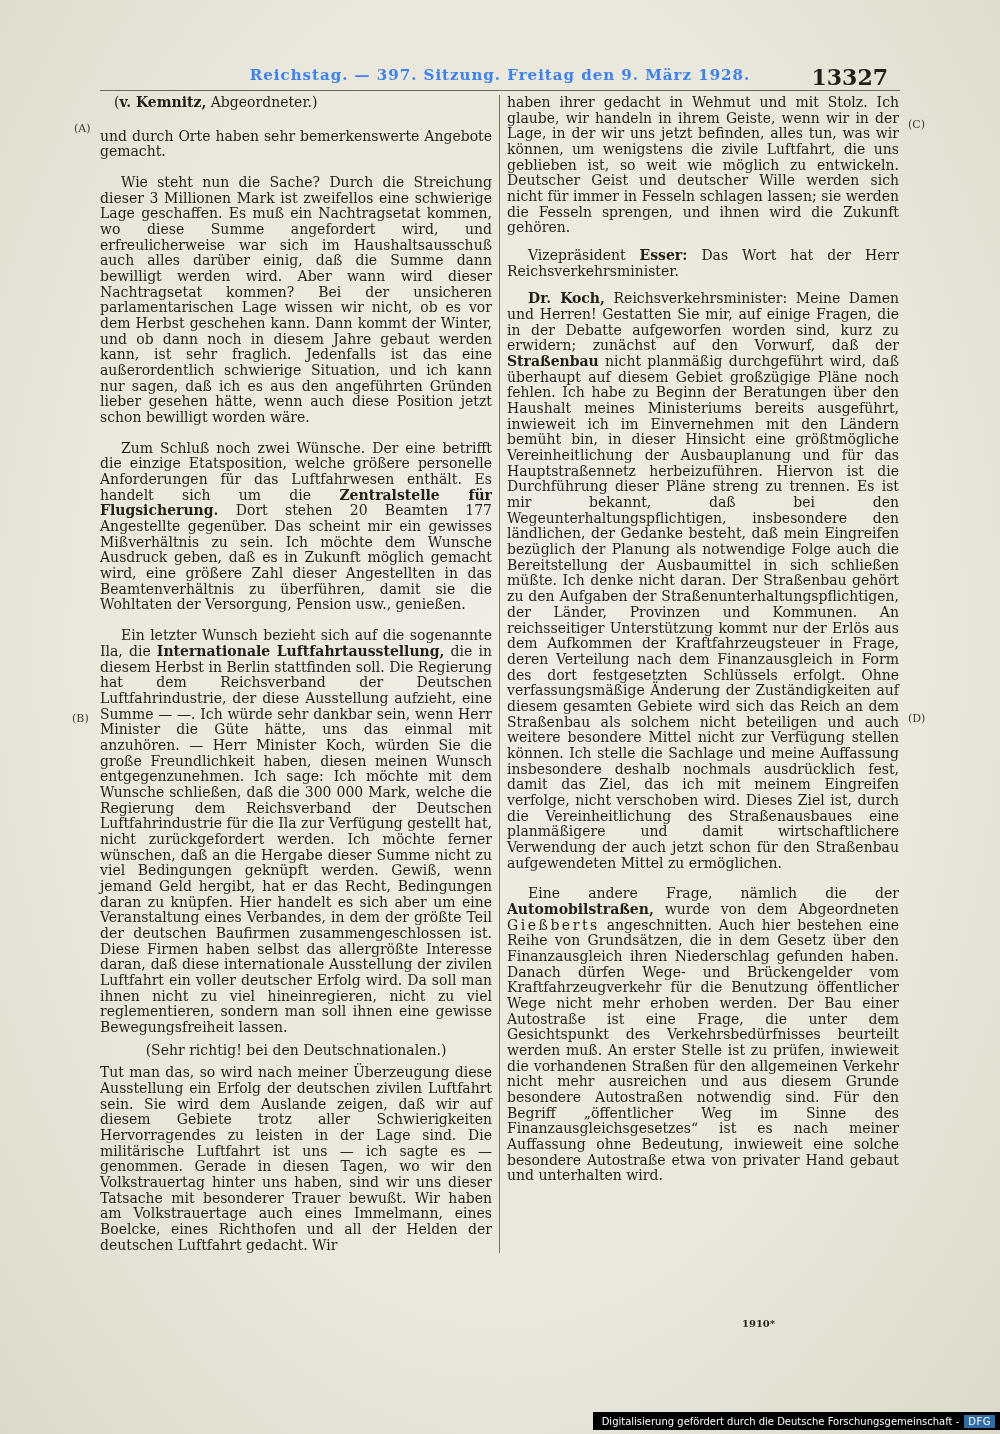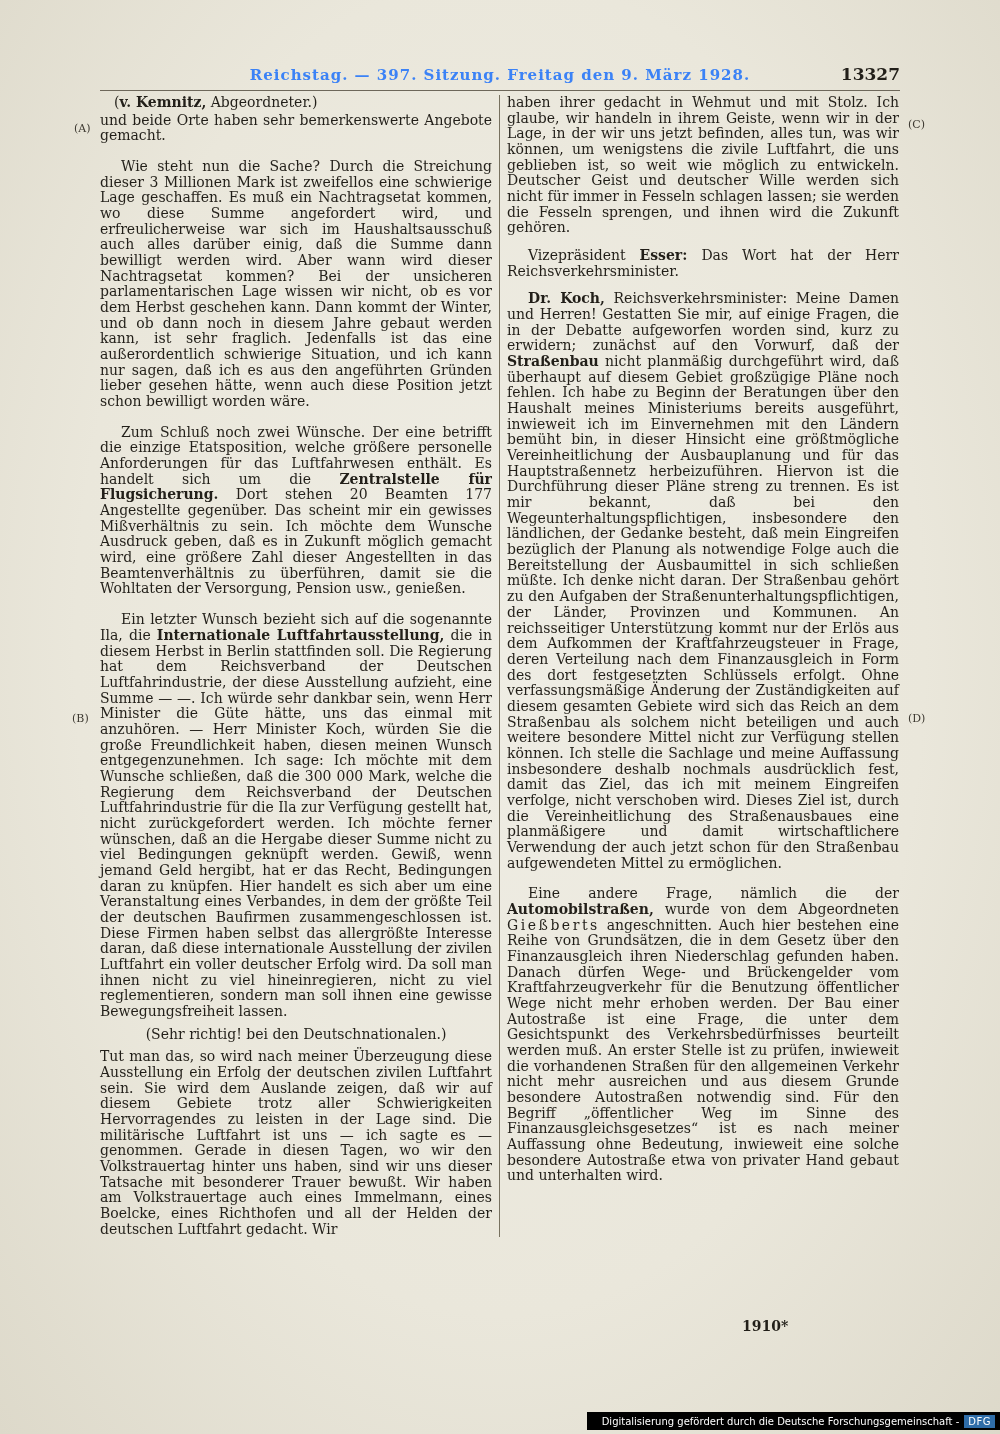--- a/index.html
+++ b/index.html
@@ -24,22 +24,22 @@
   .header-title {
     display: block;
     text-align: center;
     font-size: 15px;
     font-weight: bold;
     letter-spacing: 1px;
     color: #3b82f6;
   }
   .header-page {
     position: absolute;
-    right: 0; top: -2px;
-    font-size: 17px;
+    right: 12px; top: -2px;
+    font-size: 22px;
     font-weight: bold;
   }
 
   
   .margin-letter {
     position: absolute;
     font-size: 11px;
     color: #3d3931;
     font-family: "DejaVu Serif", serif;
   }
@@ -64,43 +64,43 @@
     -webkit-hyphens: auto;
   }
   .col-divider {
     width: 1px;
     background: #77715f;
     margin: 0 7px;
   }
   .col p { margin: 0; }
   .col p.para { text-indent: 1.5em; margin-top: 15px; }
   .col p.cont { text-indent: 0; }
-  .col p.speaker { text-indent: 1.0em; margin-bottom: 2px; }
+  .col p.speaker { text-indent: 1.0em; margin-bottom: 18px; }
   .col p.stage { text-align: center; text-indent: 0; margin: 7px 0; }
   .col p.speech { text-indent: 1.5em; margin-top: 12px; }
   .b { font-weight: bold; }
   .g { letter-spacing: 0.18em; }
 
   
   .sheet-signature {
     position: absolute;
     left: 742px; top: 1318px;
-    font-size: 14px;
+    font-size: 10px;
     font-weight: bold;
   }
   .dfg-bar {
     position: absolute;
     right: 0; bottom: 4px;
     height: 18px;
     background: #000;
     color: #fff;
     display: flex;
     align-items: center;
     gap: 5px;
-    padding: 0 5px 0 15px;
+    padding: 0 5px 0 9px;
     font-family: "DejaVu Sans", sans-serif;
     font-size: 10px;
     white-space: nowrap;
   }
   .dfg-logo {
     background: #2f6da8;
     color: #fff;
     font-weight: normal;
     font-size: 10px;
     padding: 1px 4px;
@@ -118,21 +118,21 @@
   </div>
 
   <span class="margin-letter ml-a">(A)</span>
   <span class="margin-letter ml-b">(B)</span>
   <span class="margin-letter ml-c">(C)</span>
   <span class="margin-letter ml-d">(D)</span>
 
   <div class="content">
     <div class="col" id="col-left">
         <p class="speaker"><span>(</span><span class="b">v. Kemnitz,</span><span> Abgeordneter.)</span></p>
-        <p class="cont"><span>und beide Orte haben sehr bemerkenswerte Angebote gemacht.</span></p>
+        <p class="cont"><span>und durch Orte haben sehr bemerkenswerte Angebote gemacht.</span></p>
         <p class="para"><span>Wie steht nun die Sache? Durch die Streichung dieser 3 Millionen Mark ist zweifellos eine schwierige Lage geschaffen. Es muß ein Nachtragsetat kommen, wo diese Summe angefordert wird, und erfreulicherweise war sich im Haushaltsausschuß auch alles darüber einig, daß die Summe dann bewilligt werden wird. Aber wann wird dieser Nachtragsetat kommen? Bei der unsicheren parlamentarischen Lage wissen wir nicht, ob es vor dem Herbst geschehen kann. Dann kommt der Winter, und ob dann noch in diesem Jahre gebaut werden kann, ist sehr fraglich. Jedenfalls ist das eine außerordentlich schwierige Situation, und ich kann nur sagen, daß ich es aus den angeführten Gründen lieber gesehen hätte, wenn auch diese Position jetzt schon bewilligt worden wäre.</span></p>
         <p class="para"><span>Zum Schluß noch zwei Wünsche. Der eine betrifft die einzige Etatsposition, welche größere personelle Anforderungen für das Luftfahrwesen enthält. Es handelt sich um die </span><span class="b">Zentralstelle für Flugsicherung.</span><span> Dort stehen 20 Beamten 177 Angestellte gegenüber. Das scheint mir ein gewisses Mißverhältnis zu sein. Ich möchte dem Wunsche Ausdruck geben, daß es in Zukunft möglich gemacht wird, eine größere Zahl dieser Angestellten in das Beamtenverhältnis zu überführen, damit sie die Wohltaten der Versorgung, Pension usw., genießen.</span></p>
         <p class="para"><span>Ein letzter Wunsch bezieht sich auf die sogenannte Ila, die </span><span class="b">Internationale Luftfahrtausstellung,</span><span> die in diesem Herbst in Berlin stattfinden soll. Die Regierung hat dem Reichsverband der Deutschen Luftfahrindustrie, der diese Ausstellung aufzieht, eine Summe — —. Ich würde sehr dankbar sein, wenn Herr Minister die Güte hätte, uns das einmal mit anzuhören. — Herr Minister Koch, würden Sie die große Freundlichkeit haben, diesen meinen Wunsch entgegenzunehmen. Ich sage: Ich möchte mit dem Wunsche schließen, daß die 300 000 Mark, welche die Regierung dem Reichsverband der Deutschen Luftfahrindustrie für die Ila zur Verfügung gestellt hat, nicht zurückgefordert werden. Ich möchte ferner wünschen, daß an die Hergabe dieser Summe nicht zu viel Bedingungen geknüpft werden. Gewiß, wenn jemand Geld hergibt, hat er das Recht, Bedingungen daran zu knüpfen. Hier handelt es sich aber um eine Veranstaltung eines Verbandes, in dem der größte Teil der deutschen Baufirmen zusammengeschlossen ist. Diese Firmen haben selbst das allergrößte Interesse daran, daß diese internationale Ausstellung der zivilen Luftfahrt ein voller deutscher Erfolg wird. Da soll man ihnen nicht zu viel hineinregieren, nicht zu viel reglementieren, sondern man soll ihnen eine gewisse Bewegungsfreiheit lassen.</span></p>
         <p class="stage"><span>(Sehr richtig! bei den Deutschnationalen.)</span></p>
         <p class="cont"><span>Tut man das, so wird nach meiner Überzeugung diese Ausstellung ein Erfolg der deutschen zivilen Luftfahrt sein. Sie wird dem Auslande zeigen, daß wir auf diesem Gebiete trotz aller Schwierigkeiten Hervorragendes zu leisten in der Lage sind. Die militärische Luftfahrt ist uns — ich sagte es — genommen. Gerade in diesen Tagen, wo wir den Volkstrauertag hinter uns haben, sind wir uns dieser Tatsache mit besonderer Trauer bewußt. Wir haben am Volkstrauertage auch eines Immelmann, eines Boelcke, eines Richthofen und all der Helden der deutschen Luftfahrt gedacht. Wir</span></p>
       </div>
     <div class="col-divider"></div>
     <div class="col" id="col-right">
         <p class="cont"><span>haben ihrer gedacht in Wehmut und mit Stolz. Ich glaube, wir handeln in ihrem Geiste, wenn wir in der Lage, in der wir uns jetzt befinden, alles tun, was wir können, um wenigstens die zivile Luftfahrt, die uns geblieben ist, so weit wie möglich zu entwickeln. Deutscher Geist und deutscher Wille werden sich nicht für immer in Fesseln schlagen lassen; sie werden die Fesseln sprengen, und ihnen wird die Zukunft gehören.</span></p>
         <p class="speech"><span>Vizepräsident </span><span class="b">Esser:</span><span> Das Wort hat der Herr Reichsverkehrsminister.</span></p>

